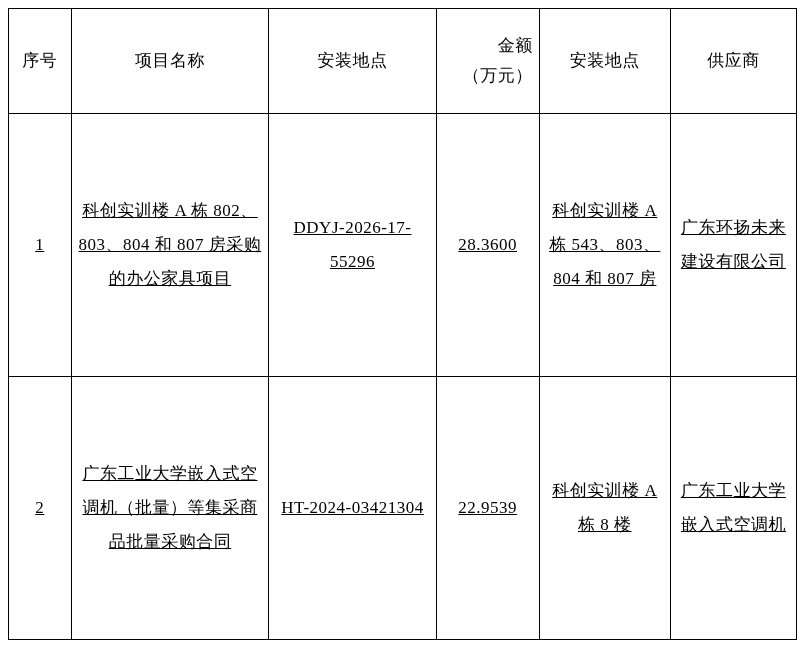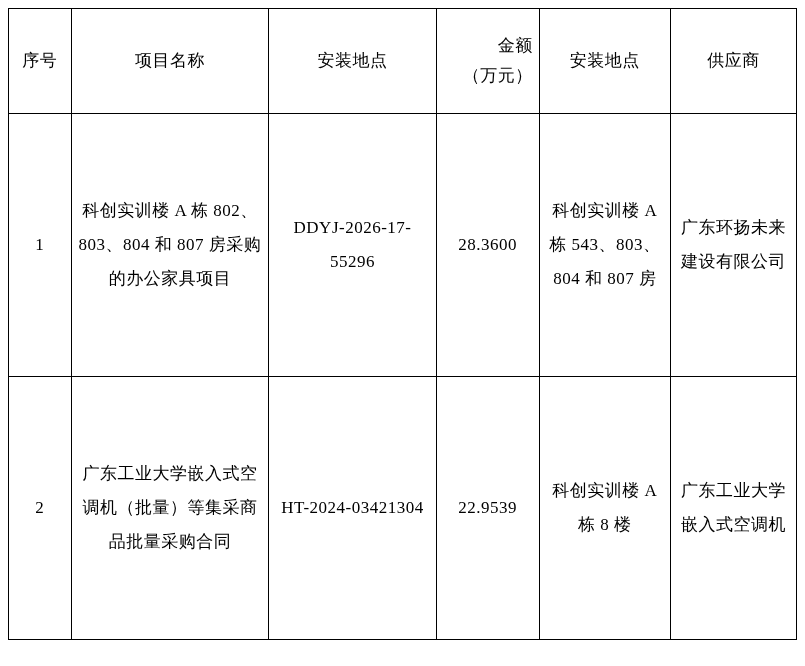--- a/index.html
+++ b/index.html
@@ -44,20 +44,21 @@
   }
   .col-no      { width: 62px; }
   .col-name    { width: 196px; }
   .col-code    { width: 166px; }
   .col-amount  { width: 102px; }
   .col-place   { width: 130px; }
   .col-vendor  { width: 125px; }
 
   .row-body td {
     height: 250px;
+    text-decoration: underline;
   }
   .cell-text {
     display: block;
   }
   .header-stack {
     display: block;
     line-height: 1.75;
     text-align: right;
   }
   .amount-cell,

